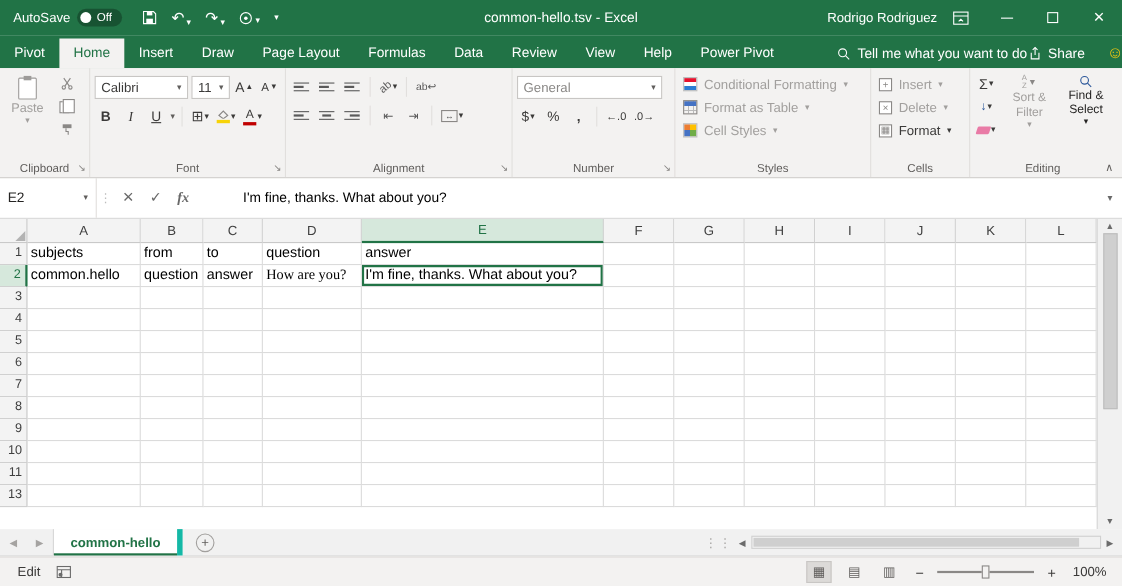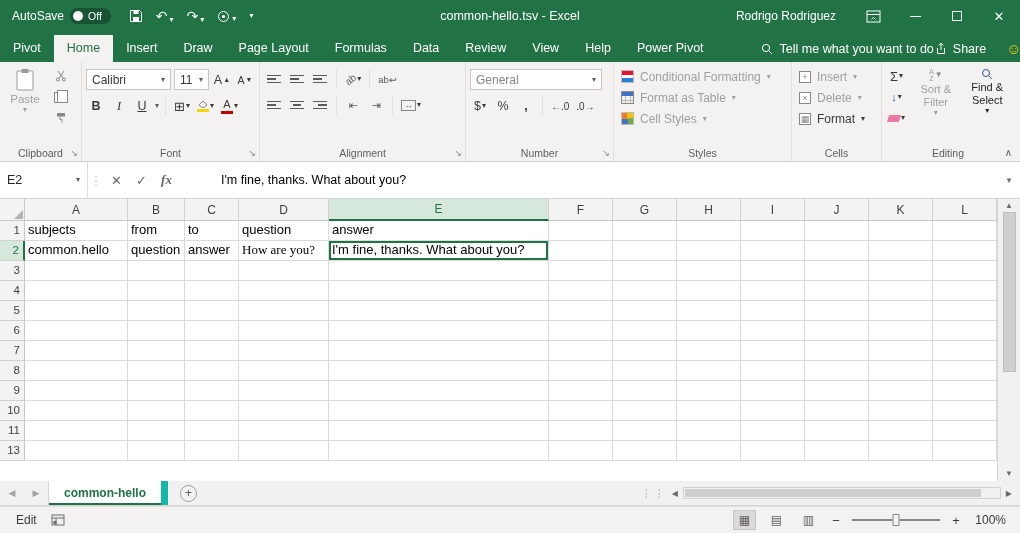--- a/index.html
+++ b/index.html
@@ -10,21 +10,21 @@
 
   
   .titlebar{flex:0 0 32px;background:#217346;display:flex;align-items:center;color:#fff;position:relative}
   .autosave{display:flex;align-items:center;gap:6px;margin-left:12px;font-size:12px}
   .pill{display:inline-flex;align-items:center;gap:5px;background:rgba(0,0,0,.28);border-radius:9px;padding:2px 9px 2px 3px;font-size:10.5px}
   .knob{width:10px;height:10px;border-radius:50%;background:#fff;display:inline-block}
   .qat{display:flex;align-items:center;gap:13px;margin-left:18px;font-size:14px}
   .qbtn{display:inline-flex;align-items:flex-end;gap:2px}
   .tb-title{position:absolute;left:50%;transform:translateX(-50%);font-size:12.5px;white-space:nowrap}
   .tb-right{margin-left:auto;display:flex;align-items:center;height:100%}
-  .tb-user{font-size:12px;margin-right:16px}
+  .tb-user{font-size:12px;}
   .tb-ic{width:42px;height:32px;display:flex;align-items:center;justify-content:center}
   .win-max{width:10px;height:10px;border:1px solid #fff;display:inline-block}
   .win-min{width:11px;height:1px;background:#fff;display:inline-block}
   .win-close{font-size:13px}
 
   
   .tabstrip{flex:0 0 30px;background:#217346;display:flex;align-items:flex-end;color:#fff}
   .rtab{padding:0 13px;height:27px;line-height:27px;font-size:12.5px;white-space:nowrap}
   .rtab.active{background:#f3f2f1;color:#217346}
   .tellme{display:flex;align-items:center;gap:7px;height:27px;margin-left:44px;font-size:12.5px;white-space:nowrap}
@@ -91,21 +91,21 @@
   .cell{border-right:1px solid #dbdbdb;border-bottom:1px solid #dbdbdb;font-size:13px;line-height:18px;padding:0 3px;white-space:nowrap;overflow:hidden;color:#000;flex:0 0 auto}
   .cell.active{box-shadow:inset 0 0 0 2px #217346;z-index:2;position:relative}
   .vscroll{position:absolute;top:0;right:0;bottom:0;width:23px;background:#f1f1f1;border-left:1px solid #d6d6d6;display:flex;flex-direction:column;align-items:center;padding:3px 0;gap:2px}
   .varrow{font-size:8px;color:#6b6b6b;line-height:1}
   .vthumb{width:13px;height:160px;background:#cfcfcf;border:1px solid #bdbdbd}
   .vfill{flex:1}
 
   
   .sheetbar{flex:0 0 25px;background:#f1f1f1;display:flex;align-items:stretch;border-bottom:1px solid #d4d4d4}
   .snav{width:24px;display:flex;align-items:center;justify-content:center;color:#a5a3a1;font-size:9px}
-  .stab{display:flex;align-items:center;padding:0 15px;background:#fff;border-left:1px solid #d4d4d4;border-right:7px solid #14b8a6;color:#217346;font-weight:700;font-size:12px;position:relative}
+  .stab{display:flex;align-items:center;padding:0 15px;background:#fff;border-left:1px solid #d4d4d4;border-right:5px solid #14b8a6;color:#217346;font-weight:700;font-size:12px;position:relative}
   .stab.active::after{content:"";position:absolute;left:0;right:0;bottom:0;height:2px;background:#217346}
   .addsheet{width:17px;height:17px;border:1px solid #a19f9d;border-radius:50%;display:flex;align-items:center;justify-content:center;font-size:12px;color:#605e5c;margin:auto 0 auto 12px}
   .hscroll{margin-left:auto;display:flex;align-items:center;gap:5px;margin-right:8px}
   .hdots{color:#a5a3a1;font-size:11px;letter-spacing:2px}
   .harrow{font-size:8px;color:#6b6b6b}
   .htrack{width:318px;height:12px;background:#f1f1f1;border:1px solid #d0d0d0;position:relative}
   .hthumb{position:absolute;left:1px;top:1px;bottom:1px;width:296px;background:#cfcfcf}
 
   
   .statusbar{flex:0 0 27px;background:#f3f2f1;border-top:1px solid #e1dfdd;display:flex;align-items:center}

